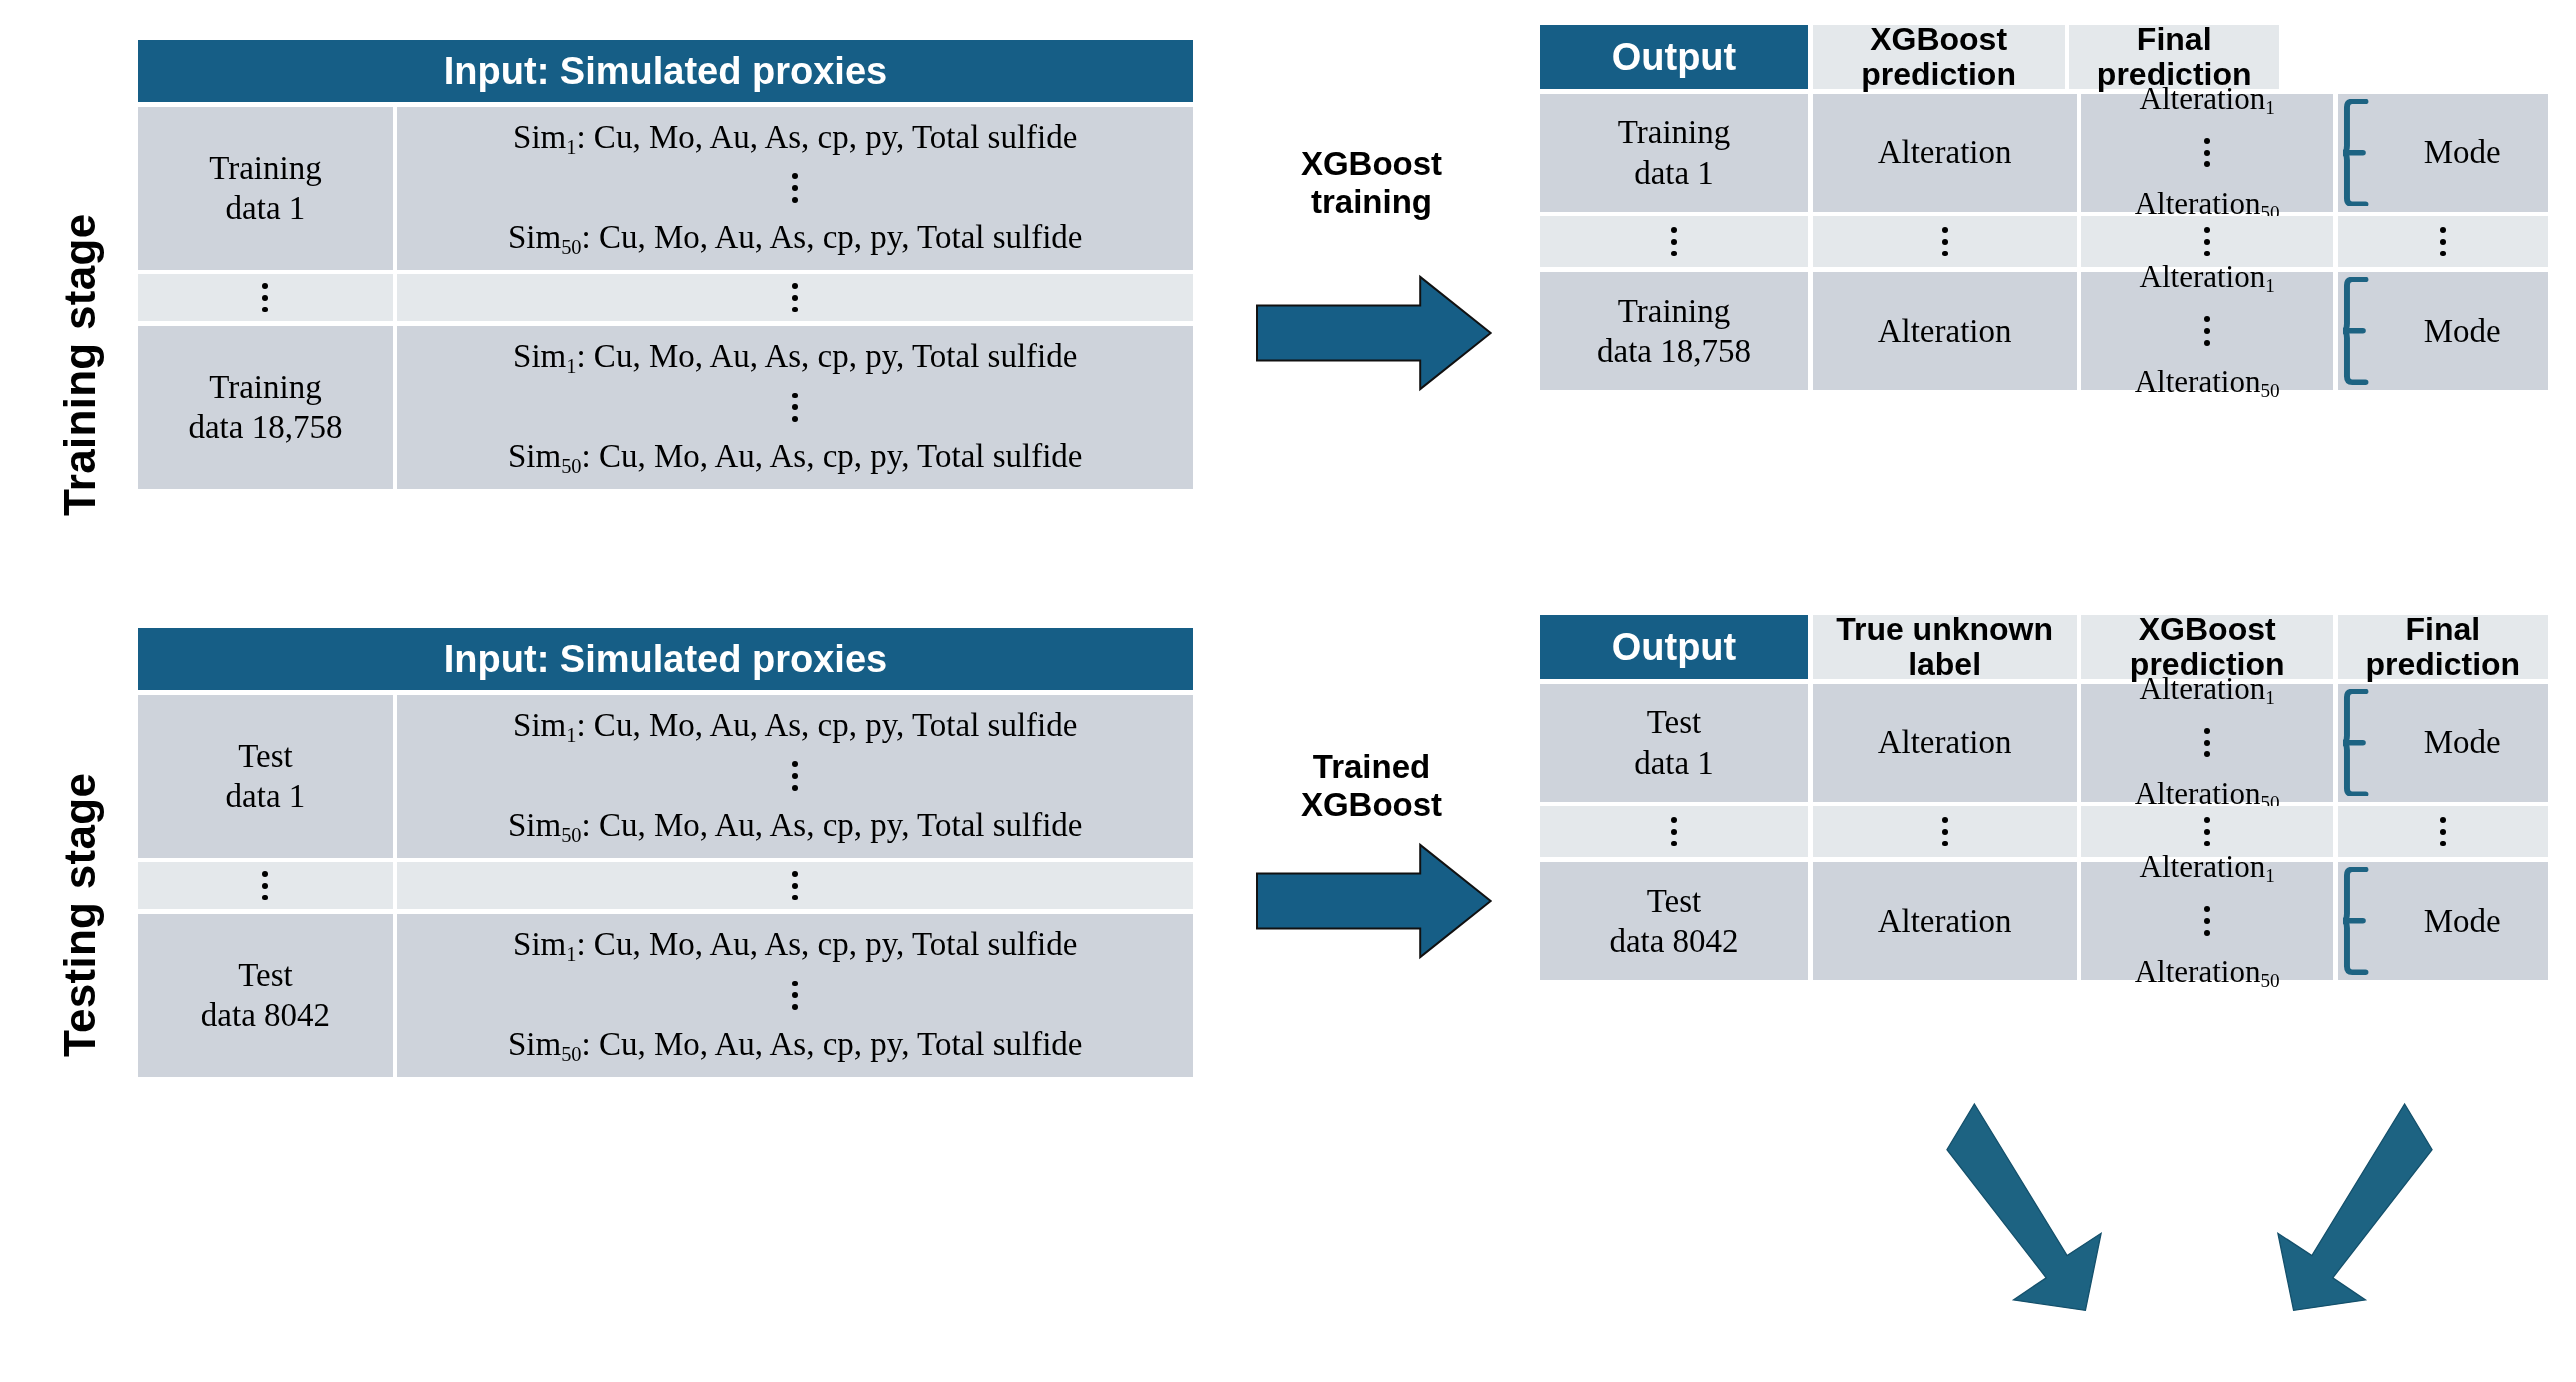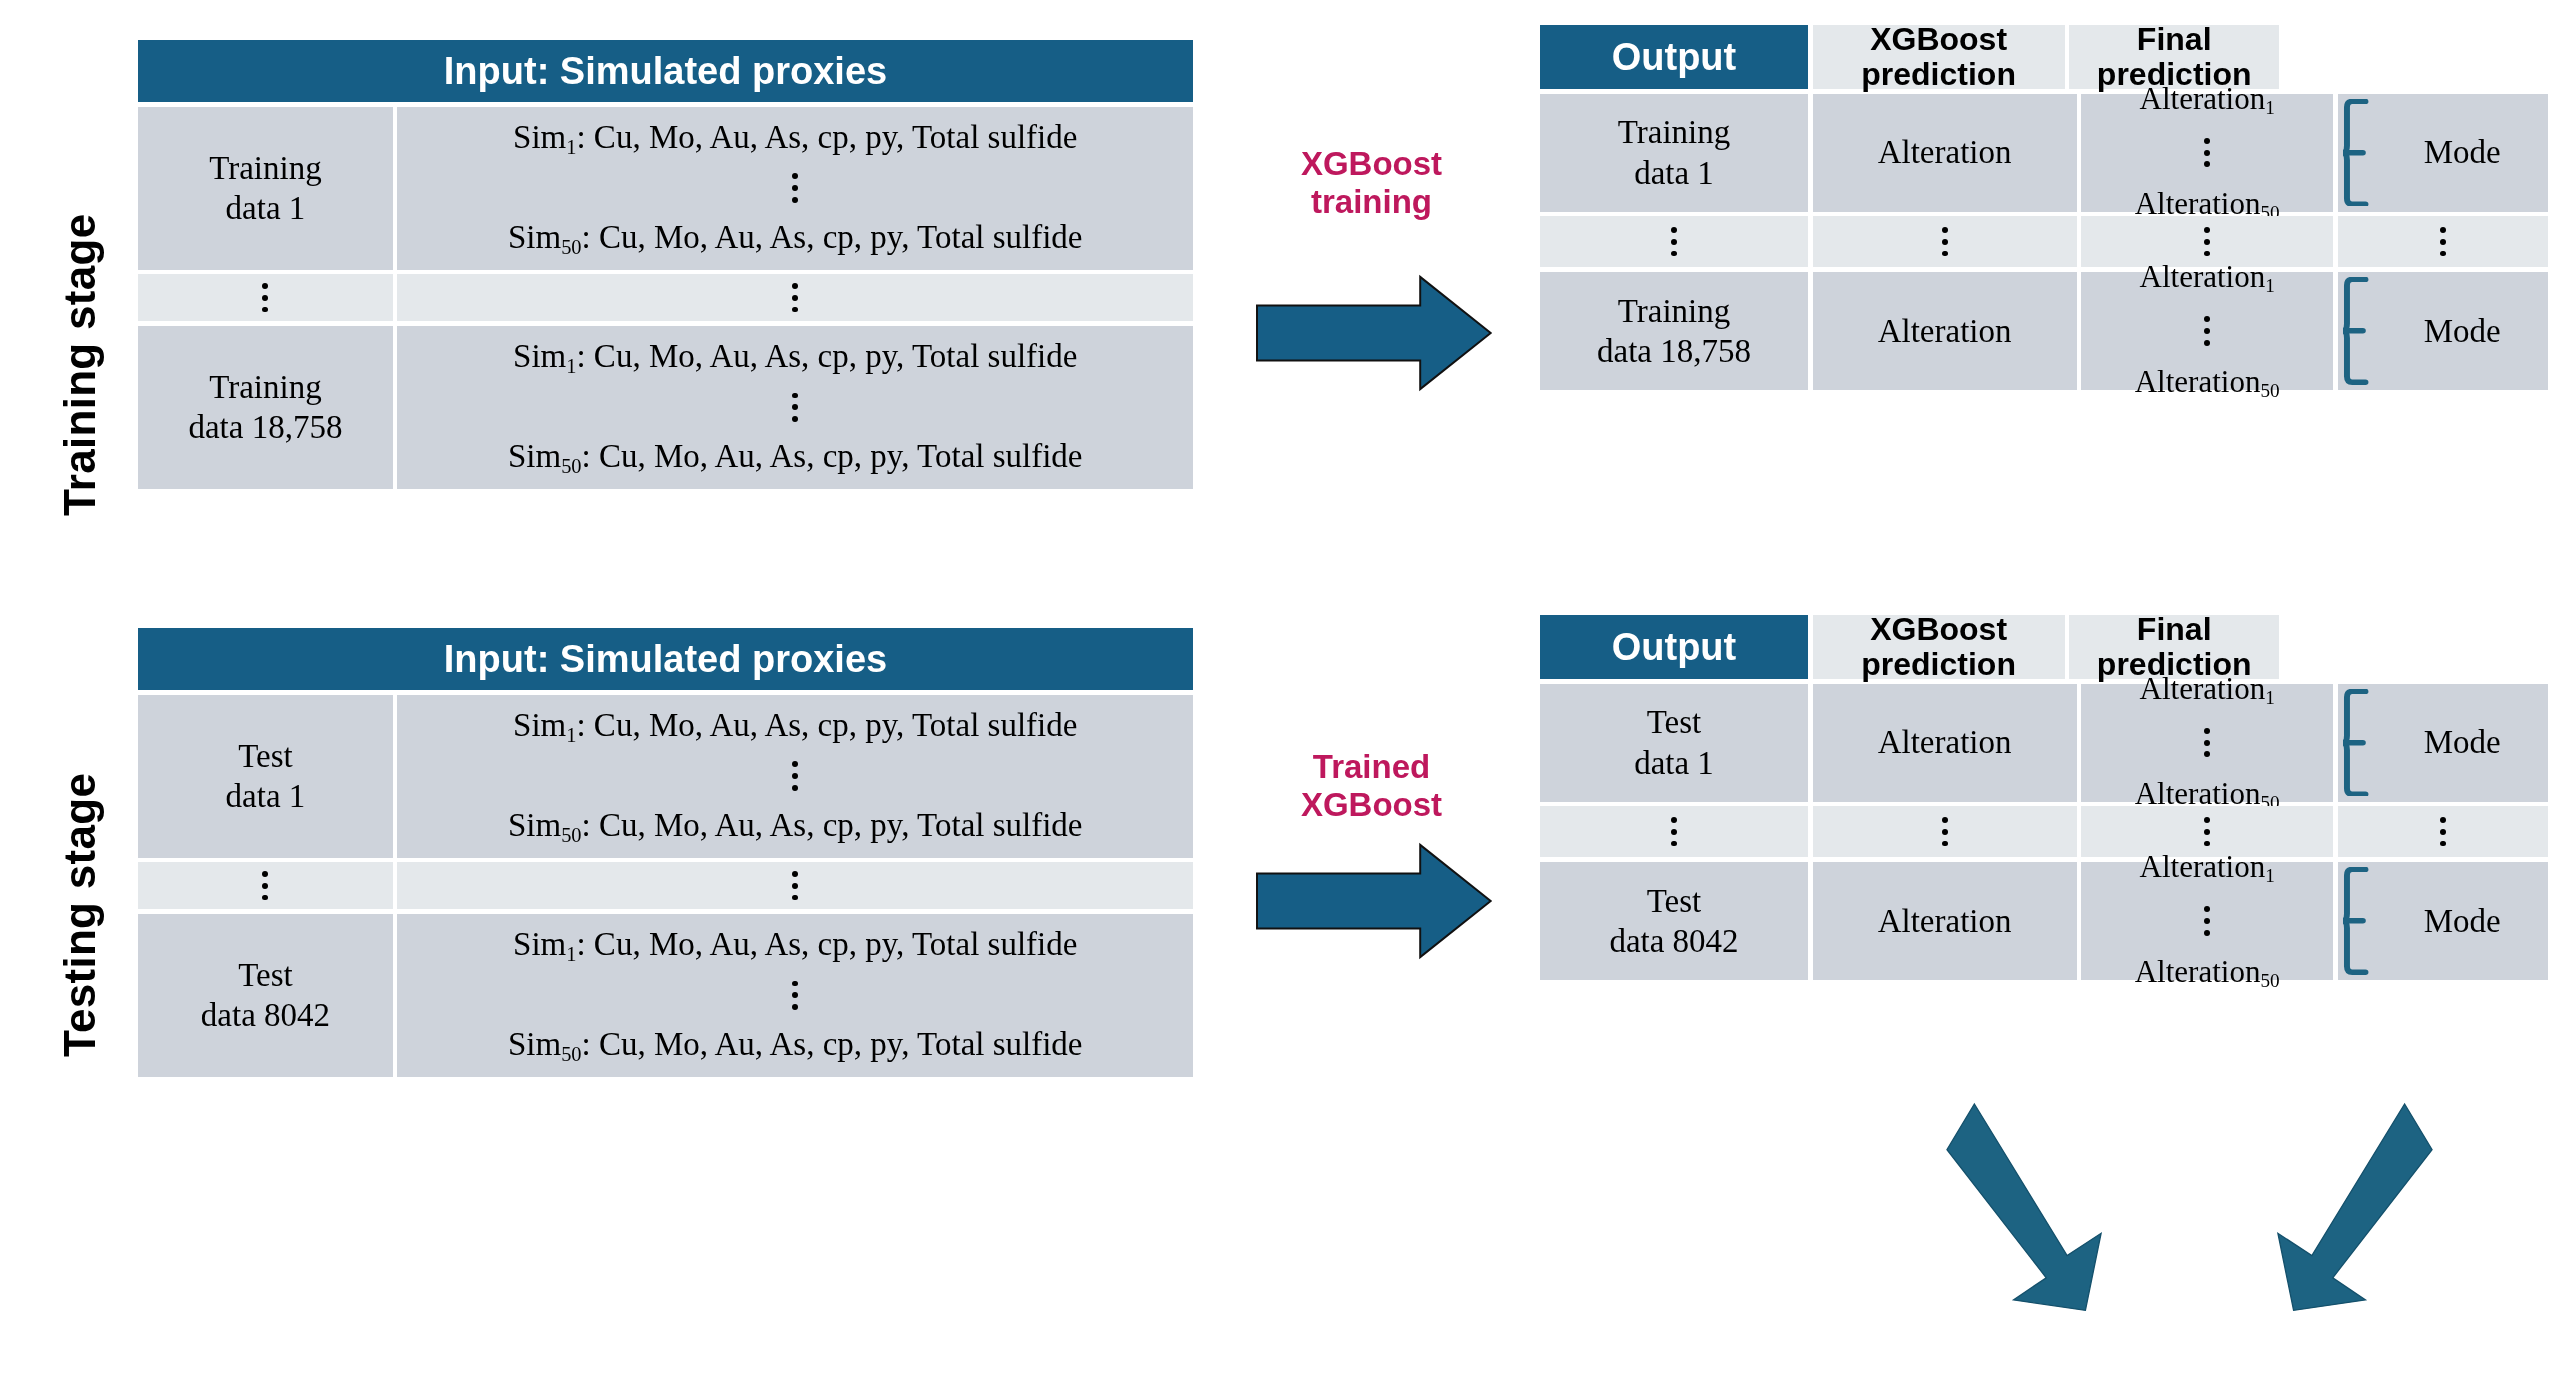--- a/index.html
+++ b/index.html
@@ -150,21 +150,21 @@
 
   
   .arrow-wrap { position: absolute; }
   .arrow-wrap svg { display: block; overflow: visible; }
   .arrow-label {
     position: absolute;
     font-family: "Liberation Sans", sans-serif;
     font-weight: bold;
     font-size: 33px;
     line-height: 1.16;
-    color: #be185d;
+    color: #000000;
     text-align: center;
     white-space: pre-line;
   }
 
   .eval-label {
     position: absolute;
     font-family: "Liberation Sans", sans-serif;
     font-weight: bold;
     font-size: 33px;
     color: #000000;
@@ -400,20 +400,21 @@
   <div class="arrow-wrap" style="left:1257px; top:842px;">
     <svg width="235" height="118" viewBox="0 0 360 180" aria-hidden="true">
       <polygon points="0,48 250,48 250,4 358,90 250,176 250,132 0,132" fill="#165e86" stroke="#111111" stroke-width="3"></polygon>
     </svg>
   </div>
 
   <div class="tbl" style="left:1540px; top:615px; width:1012px;">
 
     <div class="tbl-row">
       <div class="cell banner" style="width:268px; height:64px;">Output</div>
+      <div class="cell hdr" style="width:264px; height:64px;">True unknown label</div>
       <div class="cell hdr" style="width:252px; height:64px;">XGBoost prediction</div>
       <div class="cell hdr" style="width:210px; height:64px;">Final prediction</div>
     </div>
 
     <div class="tbl-row">
       <div class="cell" style="width:268px; height:118px; white-space:pre-line;">Test
 data 1</div>
       <div class="cell" style="width:264px; height:118px;">Alteration</div>
       <div class="cell" style="width:252px; height:118px;">
         <span class="altstack">

